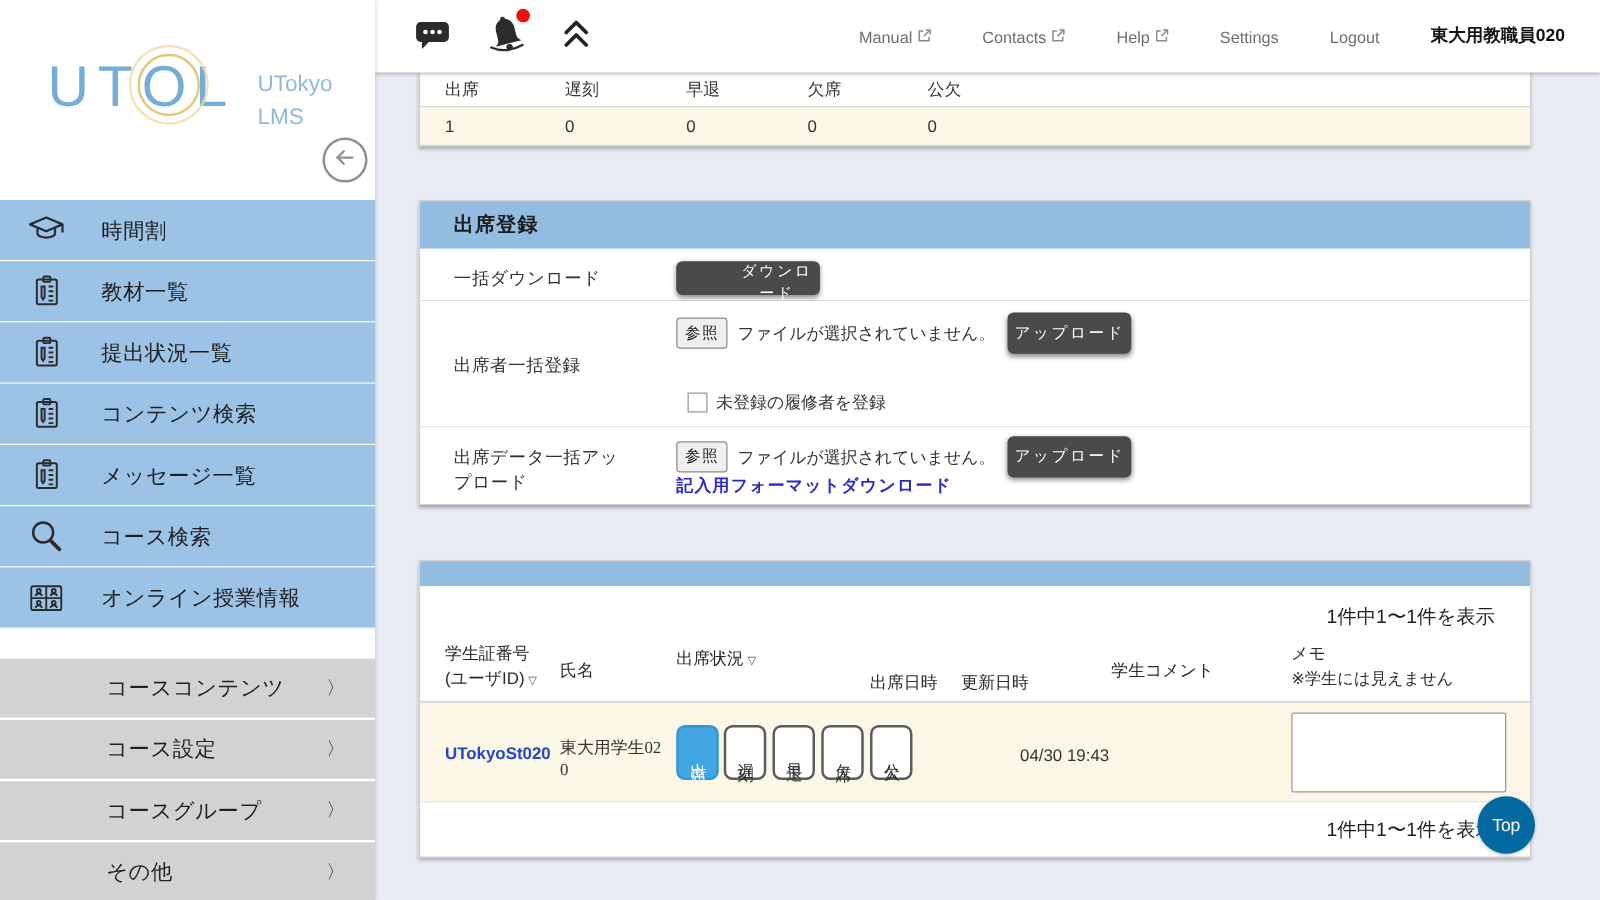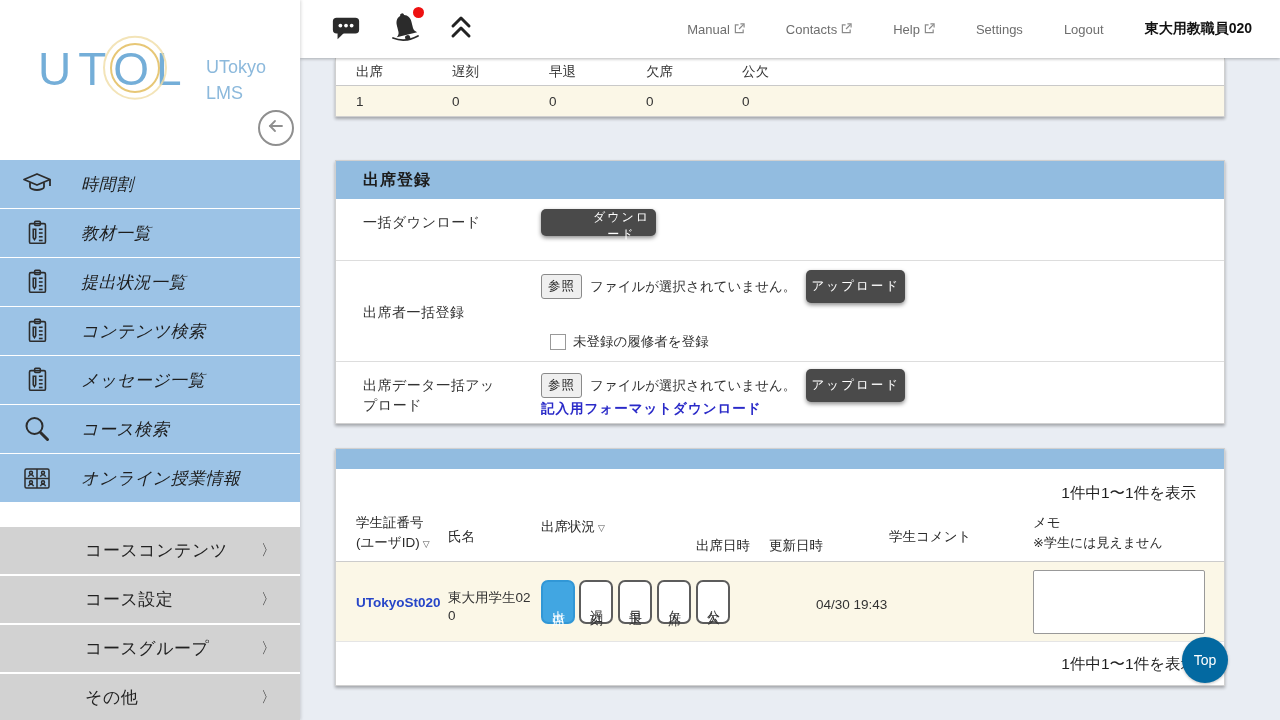--- a/index.html
+++ b/index.html
@@ -14,21 +14,21 @@
   .logo-o { position:relative; display:inline-block; }
   .logo-o::before { content:''; position:absolute; left:50%; top:50%; transform:translate(-50%,-52%);
                     width:46px; height:46px; border:2px solid #e3bd5e; border-radius:50%; opacity:.85; }
   .logo-o::after { content:''; position:absolute; left:50%; top:50%; transform:translate(-50%,-52%);
                    width:60px; height:60px; border:2px solid #f0dda6; border-radius:50%; opacity:.8; }
   .logo-sub { position:absolute; left:168px; top:12px; font-size:18px; color:#8cb9dc; line-height:1.45; white-space:nowrap; }
   .back-btn { position:absolute; left:258px; top:110px; width:36px; height:36px; border-radius:50%;
               border:2px solid #8f8f8f; background:#fff; display:flex; align-items:center; justify-content:center; cursor:pointer; }
   .menu { position:absolute; left:0; top:160px; width:300px; }
   .menu-item { height:49px; background:#9cc3e6; border-bottom:1px solid #fff; display:flex; align-items:center;
-               padding-left:20px; cursor:pointer;font-style:italic; }
+               padding-left:20px; cursor:pointer; }
   .menu-item .icn { width:34px; height:34px; margin-right:27px; display:flex; align-items:center; justify-content:center; }
   .menu-item .lbl { font-size:17px; color:#1d1d1d; letter-spacing:.5px; }
   .group-menu { position:absolute; left:0; top:527px; width:300px; }
   .group-item { height:49px; background:#d2d2d2; border-bottom:2px solid #fff; display:flex; align-items:center;
                 padding-left:85px; position:relative; cursor:pointer; }
   .group-item .lbl { font-size:17px; color:#222; letter-spacing:.5px; }
   .group-item .chev { position:absolute; right:24px; font-size:15px; color:#333; }
 
   
   .topbar { position:absolute; left:300px; top:0; width:980px; height:58px; background:#fff;
@@ -71,21 +71,21 @@
 
   
   .stable { top:448px; }
   .stable-bar { height:20px; background:#92bce0; }
   .stable-headzone { position:relative; height:92px; background:#fff; }
   .range-top { position:absolute; right:28px; top:14px; font-size:15.5px; color:#1f1f1f; }
   .col-h { position:absolute; font-size:13.5px; color:#2a2a2a; line-height:1.5; white-space:nowrap; }
   .sort { font-size:9px; color:#555; margin-left:3px; cursor:pointer; }
   .srow { position:relative; height:80px; background:#fbf7e7; border-top:1px solid #ccc; }
   .sid { position:absolute; left:20px; top:33px; font-size:13.5px; font-weight:bold; color:#2746c8; cursor:pointer; }
-  .sname { position:absolute; left:112px; top:27px; width:86px; font-size:13.5px; color:#333; line-height:1.35; word-break:break-all; }
+  .sname { position:absolute; left:112px; top:27px; width:86px; font-size:13.5px; color:#333; line-height:1.35; word-break:break-all;font-family:Liberation Serif, serif; }
   .status-btn { position:absolute; top:18px; width:34px; height:44px; border-radius:7px; background:#fff;
                 border:2px solid #5c5c5c; color:#333; display:flex; align-items:center; justify-content:center;
                 writing-mode:vertical-rl; text-orientation:upright; font-size:13px; letter-spacing:2px; cursor:pointer; }
   .status-btn.selected { background:#41a6e2; border-color:#3197d6; color:#fff; }
   .upd-time { position:absolute; left:480px; top:35px; font-size:13.5px; color:#333; }
   .memo-area { position:absolute; left:697px; top:8px; width:172px; height:64px; border:1px solid #999;
                border-radius:2px; background:#fff; resize:none; font-family:inherit; font-size:13px; padding:4px; }
   .sfoot { position:relative; height:44px; background:#fff; border-top:1px solid #e5e5e5; }
   .range-bottom { position:absolute; right:28px; top:12px; font-size:15.5px; color:#1f1f1f; }
 
@@ -318,21 +318,21 @@
     <span class="sum-cell" style="left:116px">0</span>
     <span class="sum-cell" style="left:213px">0</span>
     <span class="sum-cell" style="left:310px">0</span>
     <span class="sum-cell" style="left:406px">0</span>
   </div>
 </div>
 
 <div class="panel reg">
   <div class="reg-title">出席登録</div>
 
-  <div class="reg-row" style="height:62px">
+  <div class="reg-row" style="height:42px">
     <span class="reg-label" style="top:15px">一括ダウンロード</span>
     <button class="btn-dark" style="position:absolute; left:205px; top:10px; width:115px; height:27px; font-size:12px;padding-left:46px;">ダウンロード</button>
   </div>
 
   <div class="reg-row" style="height:101px">
     <span class="reg-label" style="top:43px">出席者一括登録</span>
     <div style="position:absolute; left:205px; top:9px; display:flex; align-items:center;">
       <button class="btn-browse">参照</button>
       <span class="file-text">ファイルが選択されていません。</span>
       <button class="btn-dark" style="width:99px; height:33px; font-size:12.5px;">アップロード</button>

